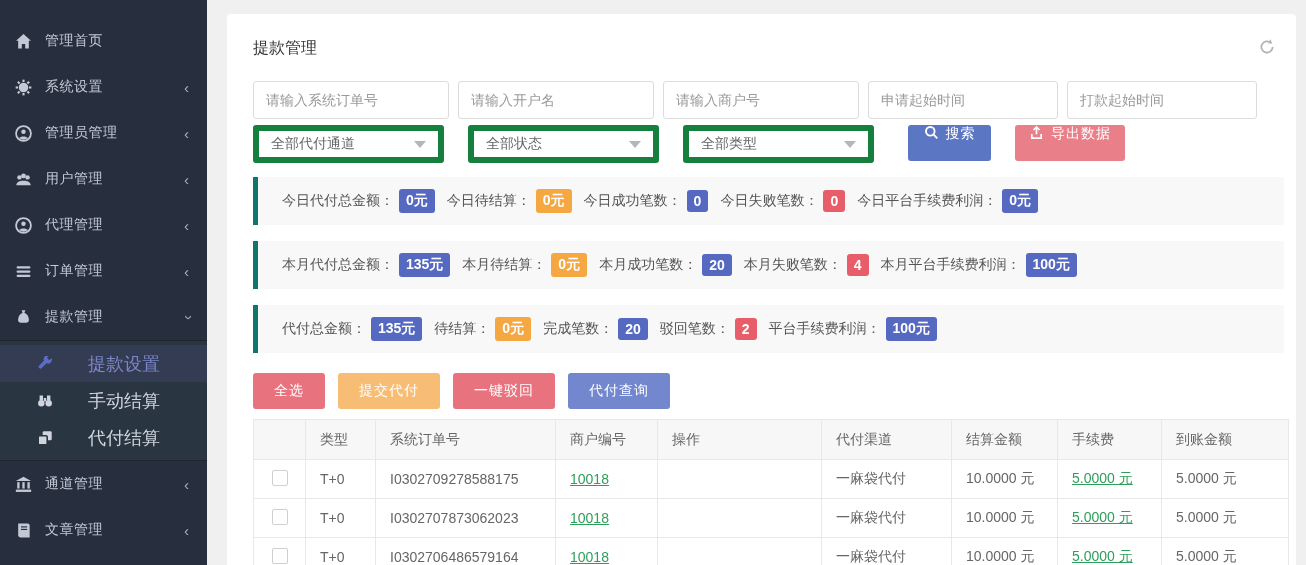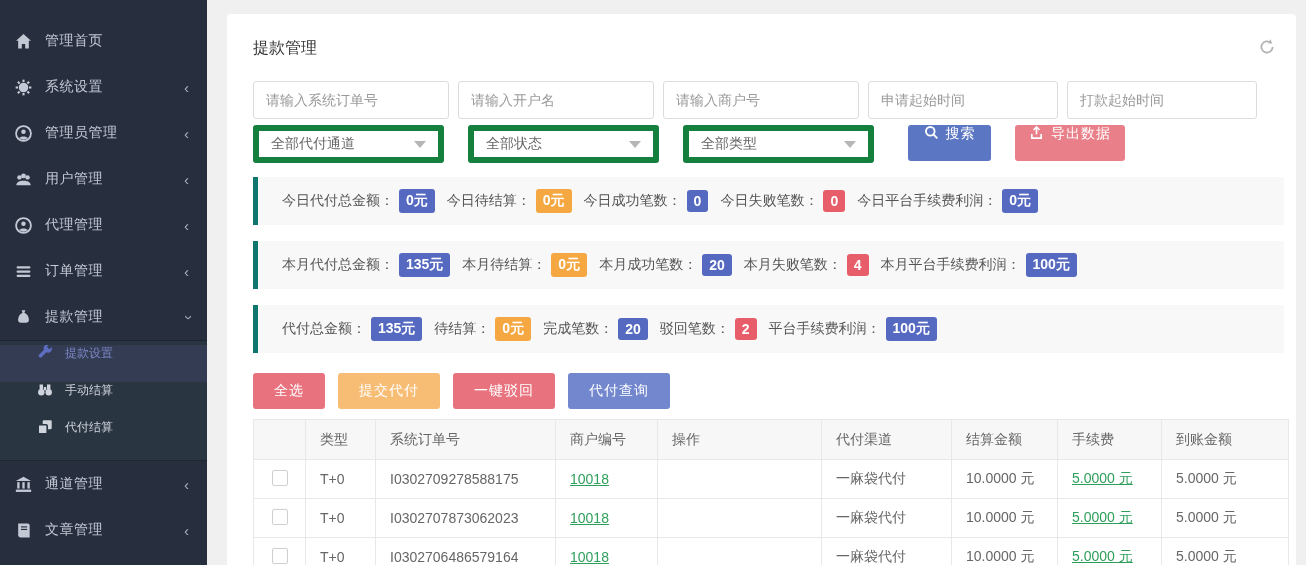--- a/index.html
+++ b/index.html
@@ -9,22 +9,22 @@
   
   .sidebar { position:absolute; left:0; top:0; width:207px; height:565px;
     background:#272e3e; padding-top:18px; }
   .side-item { height:46px; display:flex; align-items:center; padding:0 18px 0 15px;
     color:#c3c9d4; font-size:14px; cursor:pointer; }
   .side-item .ic { width:17px; height:17px; margin-right:13px; flex:0 0 17px; display:flex; align-items:center; justify-content:center; }
   .side-item .lbl { flex:1; letter-spacing:.5px; }
   .chev { font-size:15px; color:#aab2c0; line-height:1; }
   .chev.down { transform:rotate(-90deg); display:inline-block; }
   .submenu { background:#2a3542; border-top:1px solid #1e2531; border-bottom:1px solid #1e2531; padding:4px 0; }
-  .sub-item { height:37px; display:flex; align-items:flex-start; padding-left:37px;
-    color:#cfd4dd; font-size:12px; cursor:pointer; }
+  .sub-item { height:37px; display:flex; align-items:center; padding-left:37px;
+    color:#cfd4dd; font-size:18px; cursor:pointer;gap:23px; }
   .sub-item .ic { width:16px; height:16px; margin-right:12px; display:flex; align-items:center; justify-content:center; }
   .sub-item.active { background:#333c52; color:#7c87c7; }
   .sub-item.active .ic { color:#5d6dc2; }
   svg.i { width:100%; height:100%; fill:currentColor; }
 
   
   .main { position:absolute; left:207px; top:0; width:1099px; height:565px;
     background:#f0f0f0; padding:14px 10px 0 20px; }
   .panel { background:#fff; border-radius:4px; height:560px; padding:18px 12px 20px 26px; position:relative; }
   .panel-title { font-size:16px; color:#333; margin:6px 0 22px 0; }

